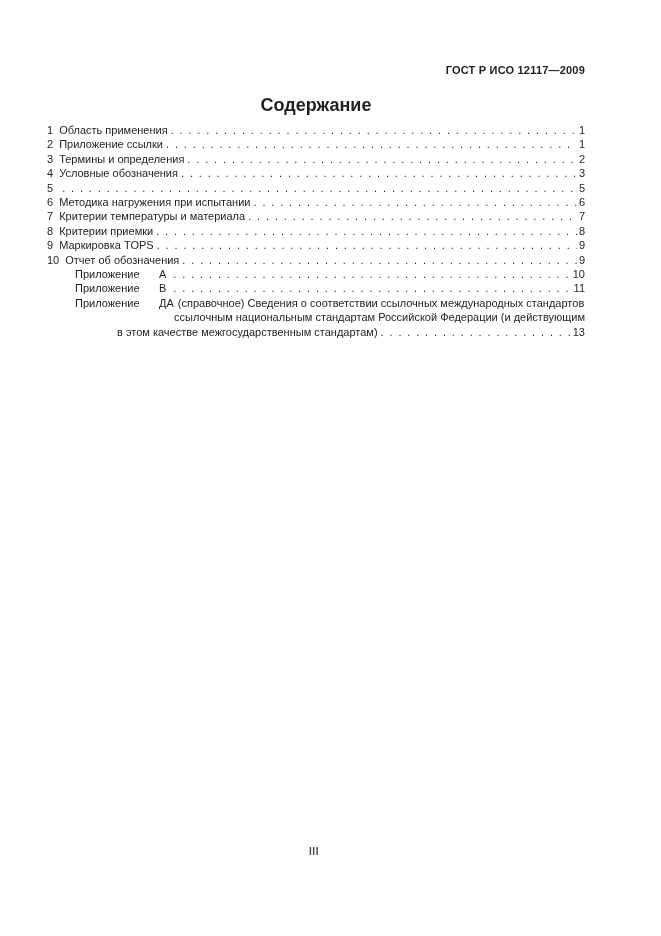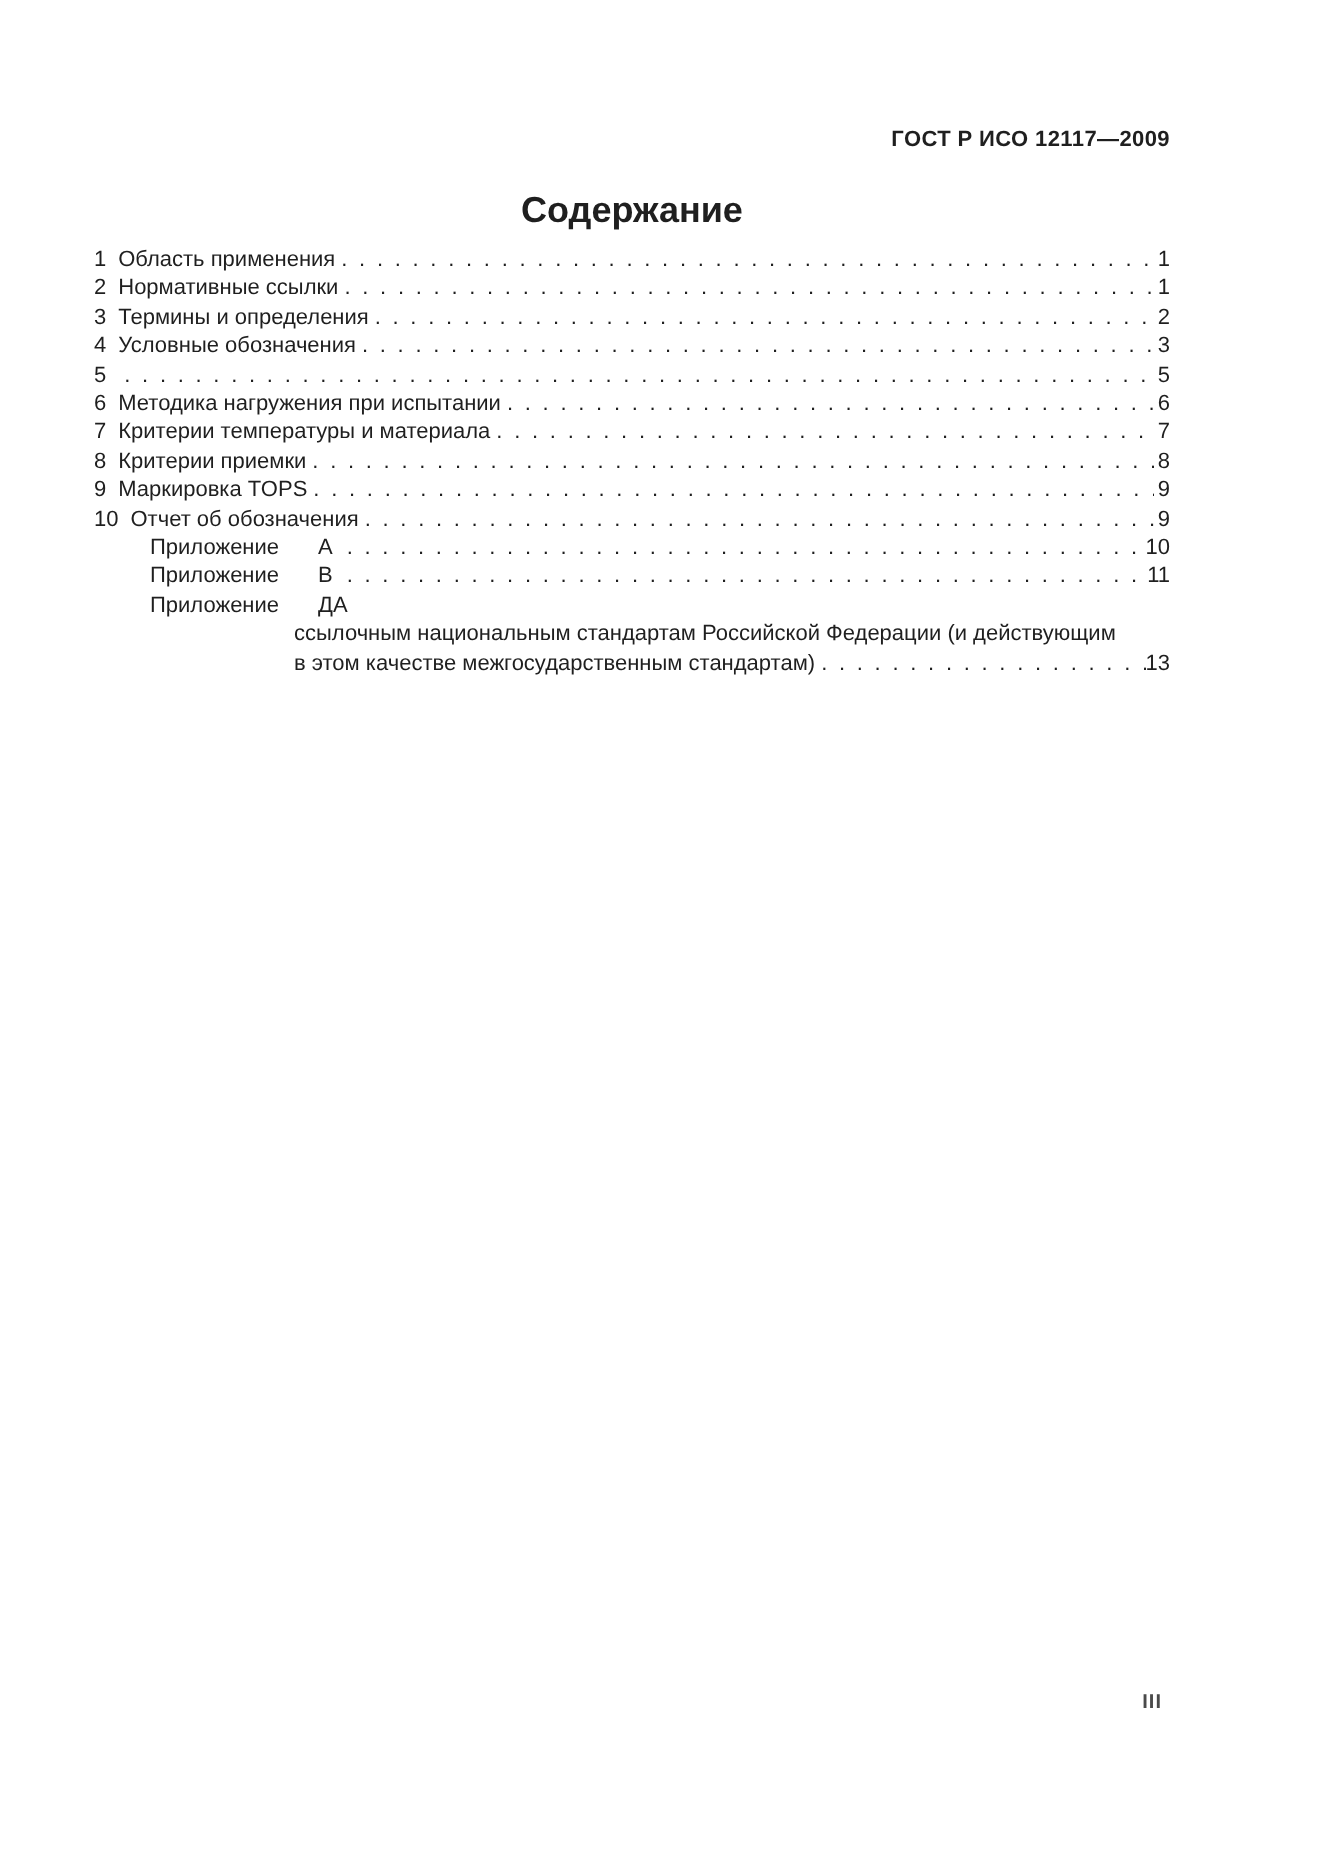--- a/index.html
+++ b/index.html
@@ -38,21 +38,21 @@
     left: 47px;
     width: 538px;
     font-size: 11px;
   }
   .toc-row {
     display: flex;
     align-items: baseline;
     line-height: 14.4px;
     white-space: nowrap;
   }
-  .toc-row.indent { margin-left: 100px; }
+  .toc-row.indent { margin-left: 70px; justify-content: flex-end; }
   .prefix {
     display: inline-block;
     width: 84px;
     flex: none;
     margin-left: 28px;
   }
   .num { flex: none; margin-right: 6px; }
   .appendix .num { margin-right: 4px; }
   .label { flex: none; }
   .leader {
@@ -67,21 +67,21 @@
   .pagenum {
     flex: none;
     min-width: 8px;
     text-align: right;
   }
   .doc-footer {
     position: absolute;
     top: 846px;
     left: 47px;
     width: 534px;
-    text-align: right;
+    text-align: center;
     font-size: 10px;
     font-weight: bold;
     color: #4a4a4a;
     letter-spacing: 0.5px;
   }
 </style>
 </head>
 <body>
 
 <div class="page">
@@ -91,21 +91,21 @@
 
   <div class="toc" id="toc">
       <div class="toc-row">
         <span class="num">1</span>
         <span class="label">Область применения</span>
         <span class="leader">. . . . . . . . . . . . . . . . . . . . . . . . . . . . . . . . . . . . . . . . . . . . . . . . . . . . . . . . . . . . . . . . . . . . . . . . . . . . . . . . . . . . . . . . . . . . . . . . . . . . . . . . . . . . . . . . . . . . . . . . . . . . . . . . . . . . . . . . . . . . . . . . . . . . . . </span>
         <span class="pagenum">1</span>
       </div>
       <div class="toc-row">
         <span class="num">2</span>
-        <span class="label">Нормативные ссылки</span>
+        <span class="label">Приложение ссылки</span>
         <span class="leader">. . . . . . . . . . . . . . . . . . . . . . . . . . . . . . . . . . . . . . . . . . . . . . . . . . . . . . . . . . . . . . . . . . . . . . . . . . . . . . . . . . . . . . . . . . . . . . . . . . . . . . . . . . . . . . . . . . . . . . . . . . . . . . . . . . . . . . . . . . . . . . . . . . . . . . </span>
         <span class="pagenum">1</span>
       </div>
       <div class="toc-row">
         <span class="num">3</span>
         <span class="label">Термины и определения</span>
         <span class="leader">. . . . . . . . . . . . . . . . . . . . . . . . . . . . . . . . . . . . . . . . . . . . . . . . . . . . . . . . . . . . . . . . . . . . . . . . . . . . . . . . . . . . . . . . . . . . . . . . . . . . . . . . . . . . . . . . . . . . . . . . . . . . . . . . . . . . . . . . . . . . . . . . . . . . . . </span>
         <span class="pagenum">2</span>
       </div>
       <div class="toc-row">
@@ -157,20 +157,21 @@
       </div>
       <div class="toc-row appendix">
         <span class="prefix">Приложение</span>
         <span class="num">В</span>
         <span class="leader">. . . . . . . . . . . . . . . . . . . . . . . . . . . . . . . . . . . . . . . . . . . . . . . . . . . . . . . . . . . . . . . . . . . . . . . . . . . . . . . . . . . . . . . . . . . . . . . . . . . . . . . . . . . . . . . . . . . . . . . . . . . . . . . . . . . . . . . . . . . . . . . . . . . . . . </span>
         <span class="pagenum">11</span>
       </div>
       <div class="toc-row appendix">
         <span class="prefix">Приложение</span>
         <span class="num">ДА</span>
+        <span class="label">(справочное) Сведения о соответствии ссылочных международных стандартов</span>
       </div>
       <div class="toc-row indent">
         <span class="label">ссылочным национальным стандартам Российской Федерации (и действующим</span>
       </div>
       <div class="toc-row indent">
         <span class="label">в этом качестве межгосударственным стандартам)</span>
         <span class="leader">. . . . . . . . . . . . . . . . . . . . . . . . . . . . . . . . . . . . . . . . . . . . . . . . . . . . . . . . . . . . . . . . . . . . . . . . . . . . . . . . . . . . . . . . . . . . . . . . . . . . . . . . . . . . . . . . . . . . . . . . . . . . . . . . . . . . . . . . . . . . . . . . . . . . . . </span>
         <span class="pagenum">13</span>
       </div>
     </div>

